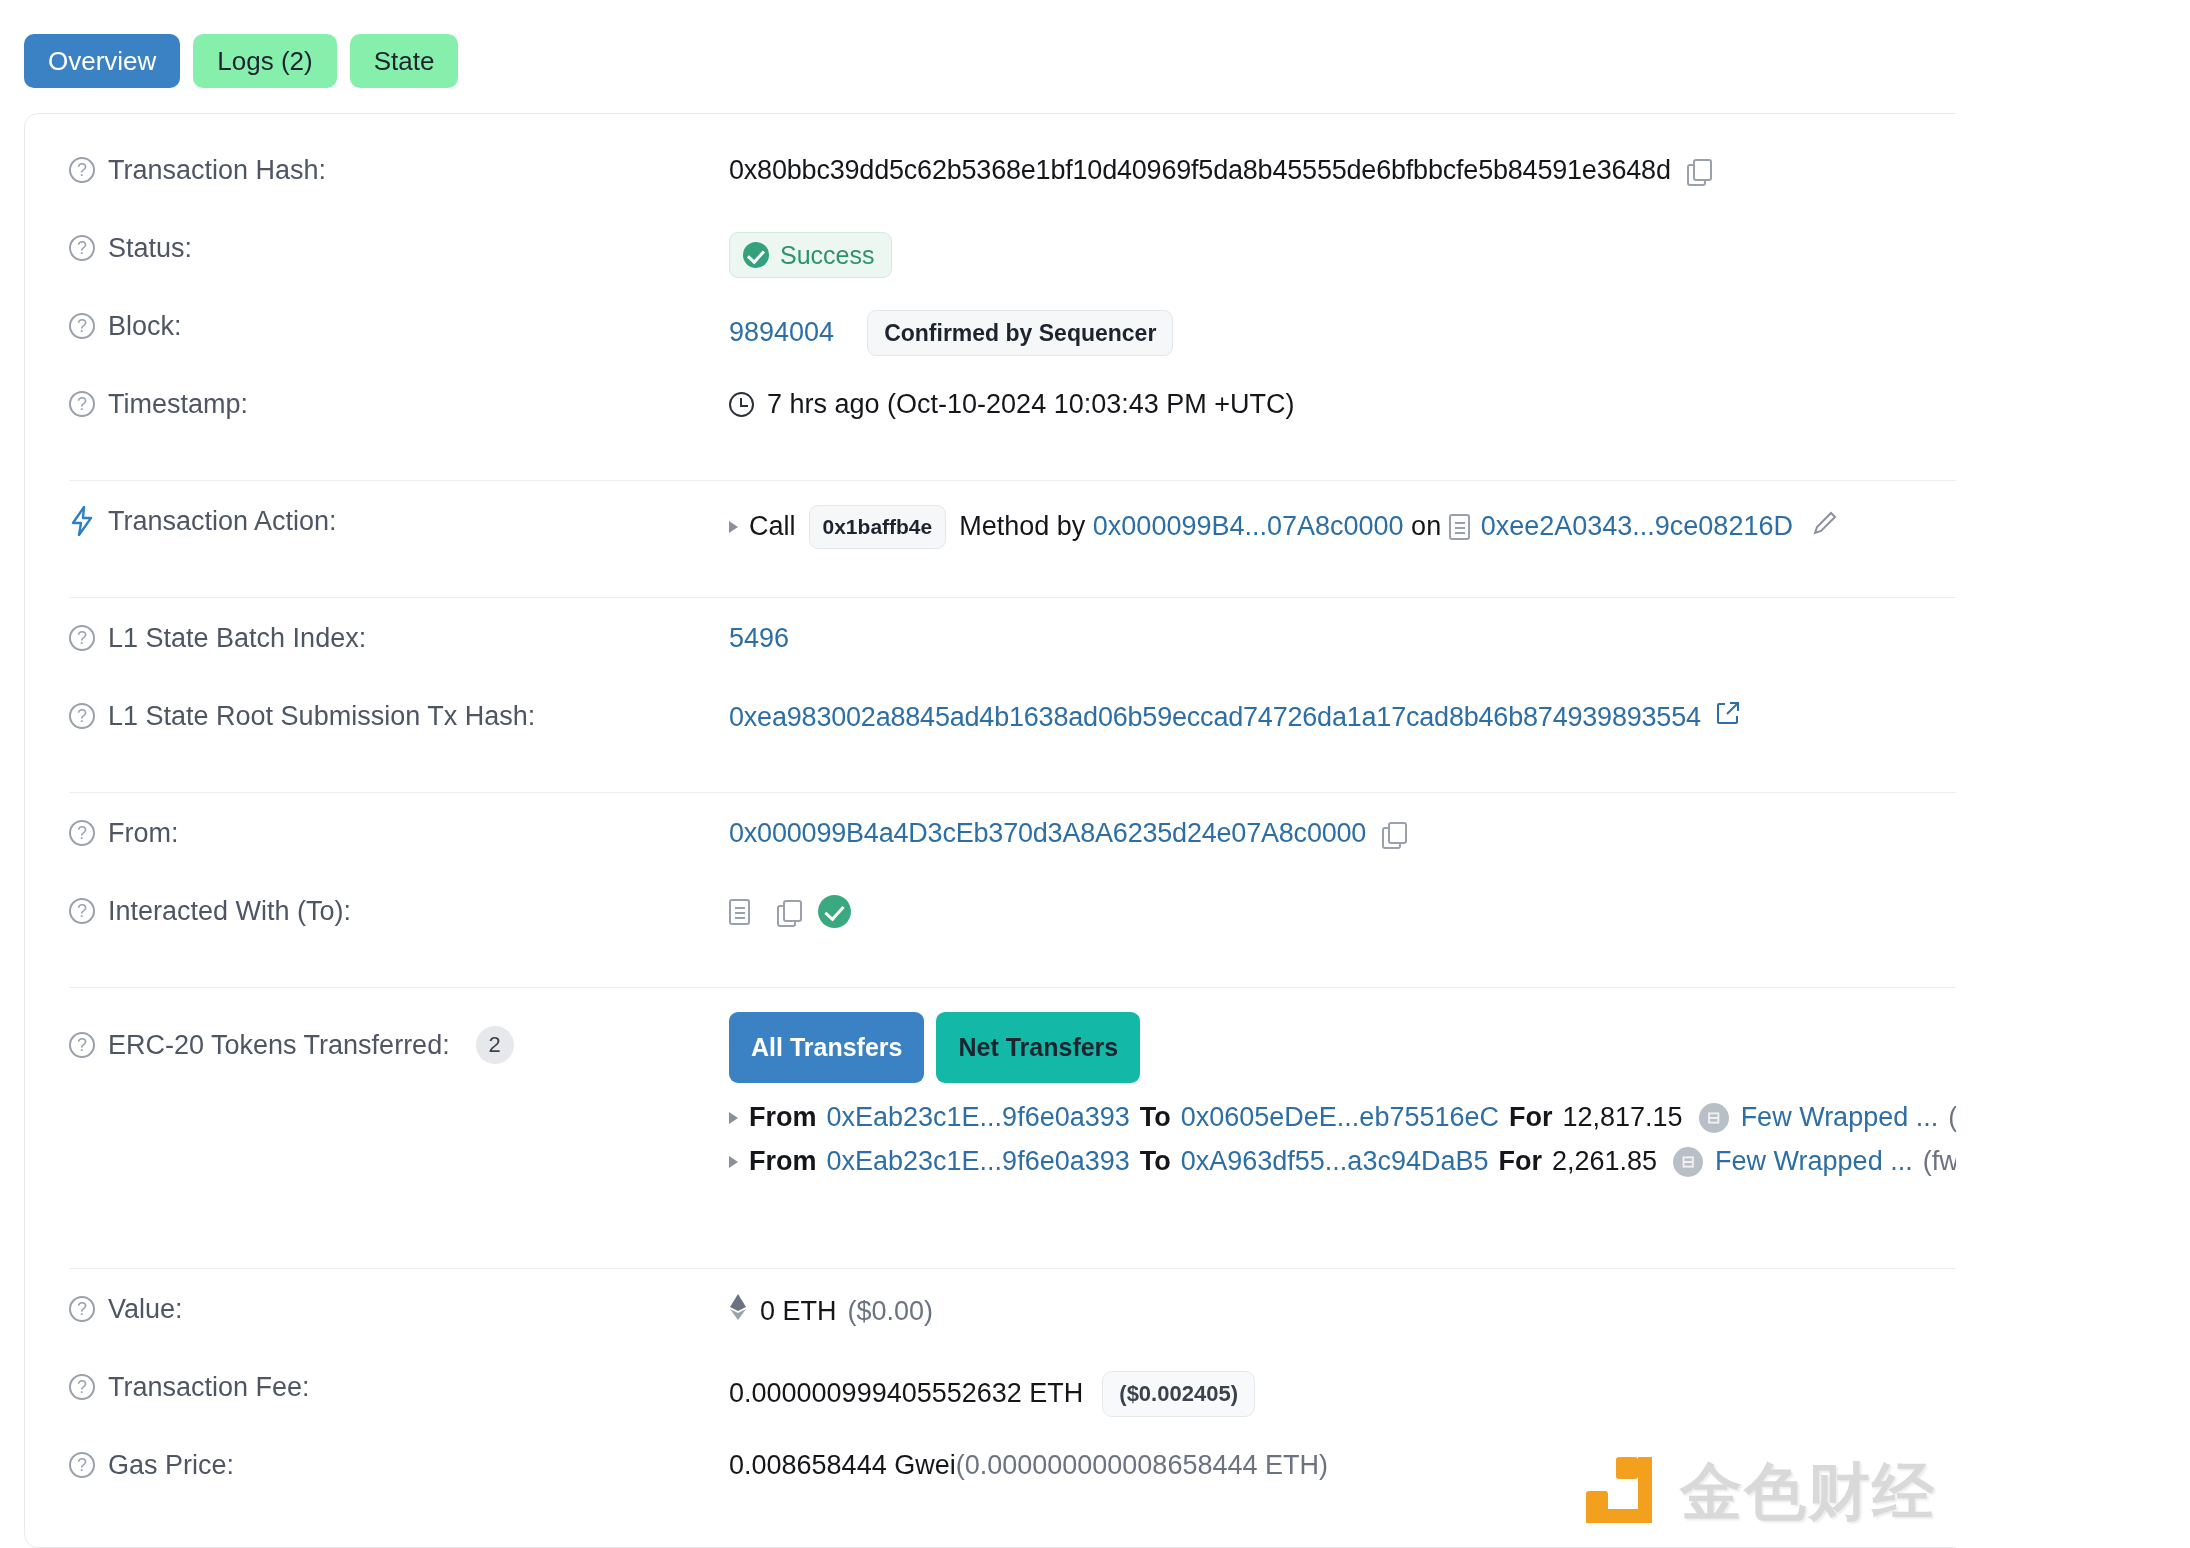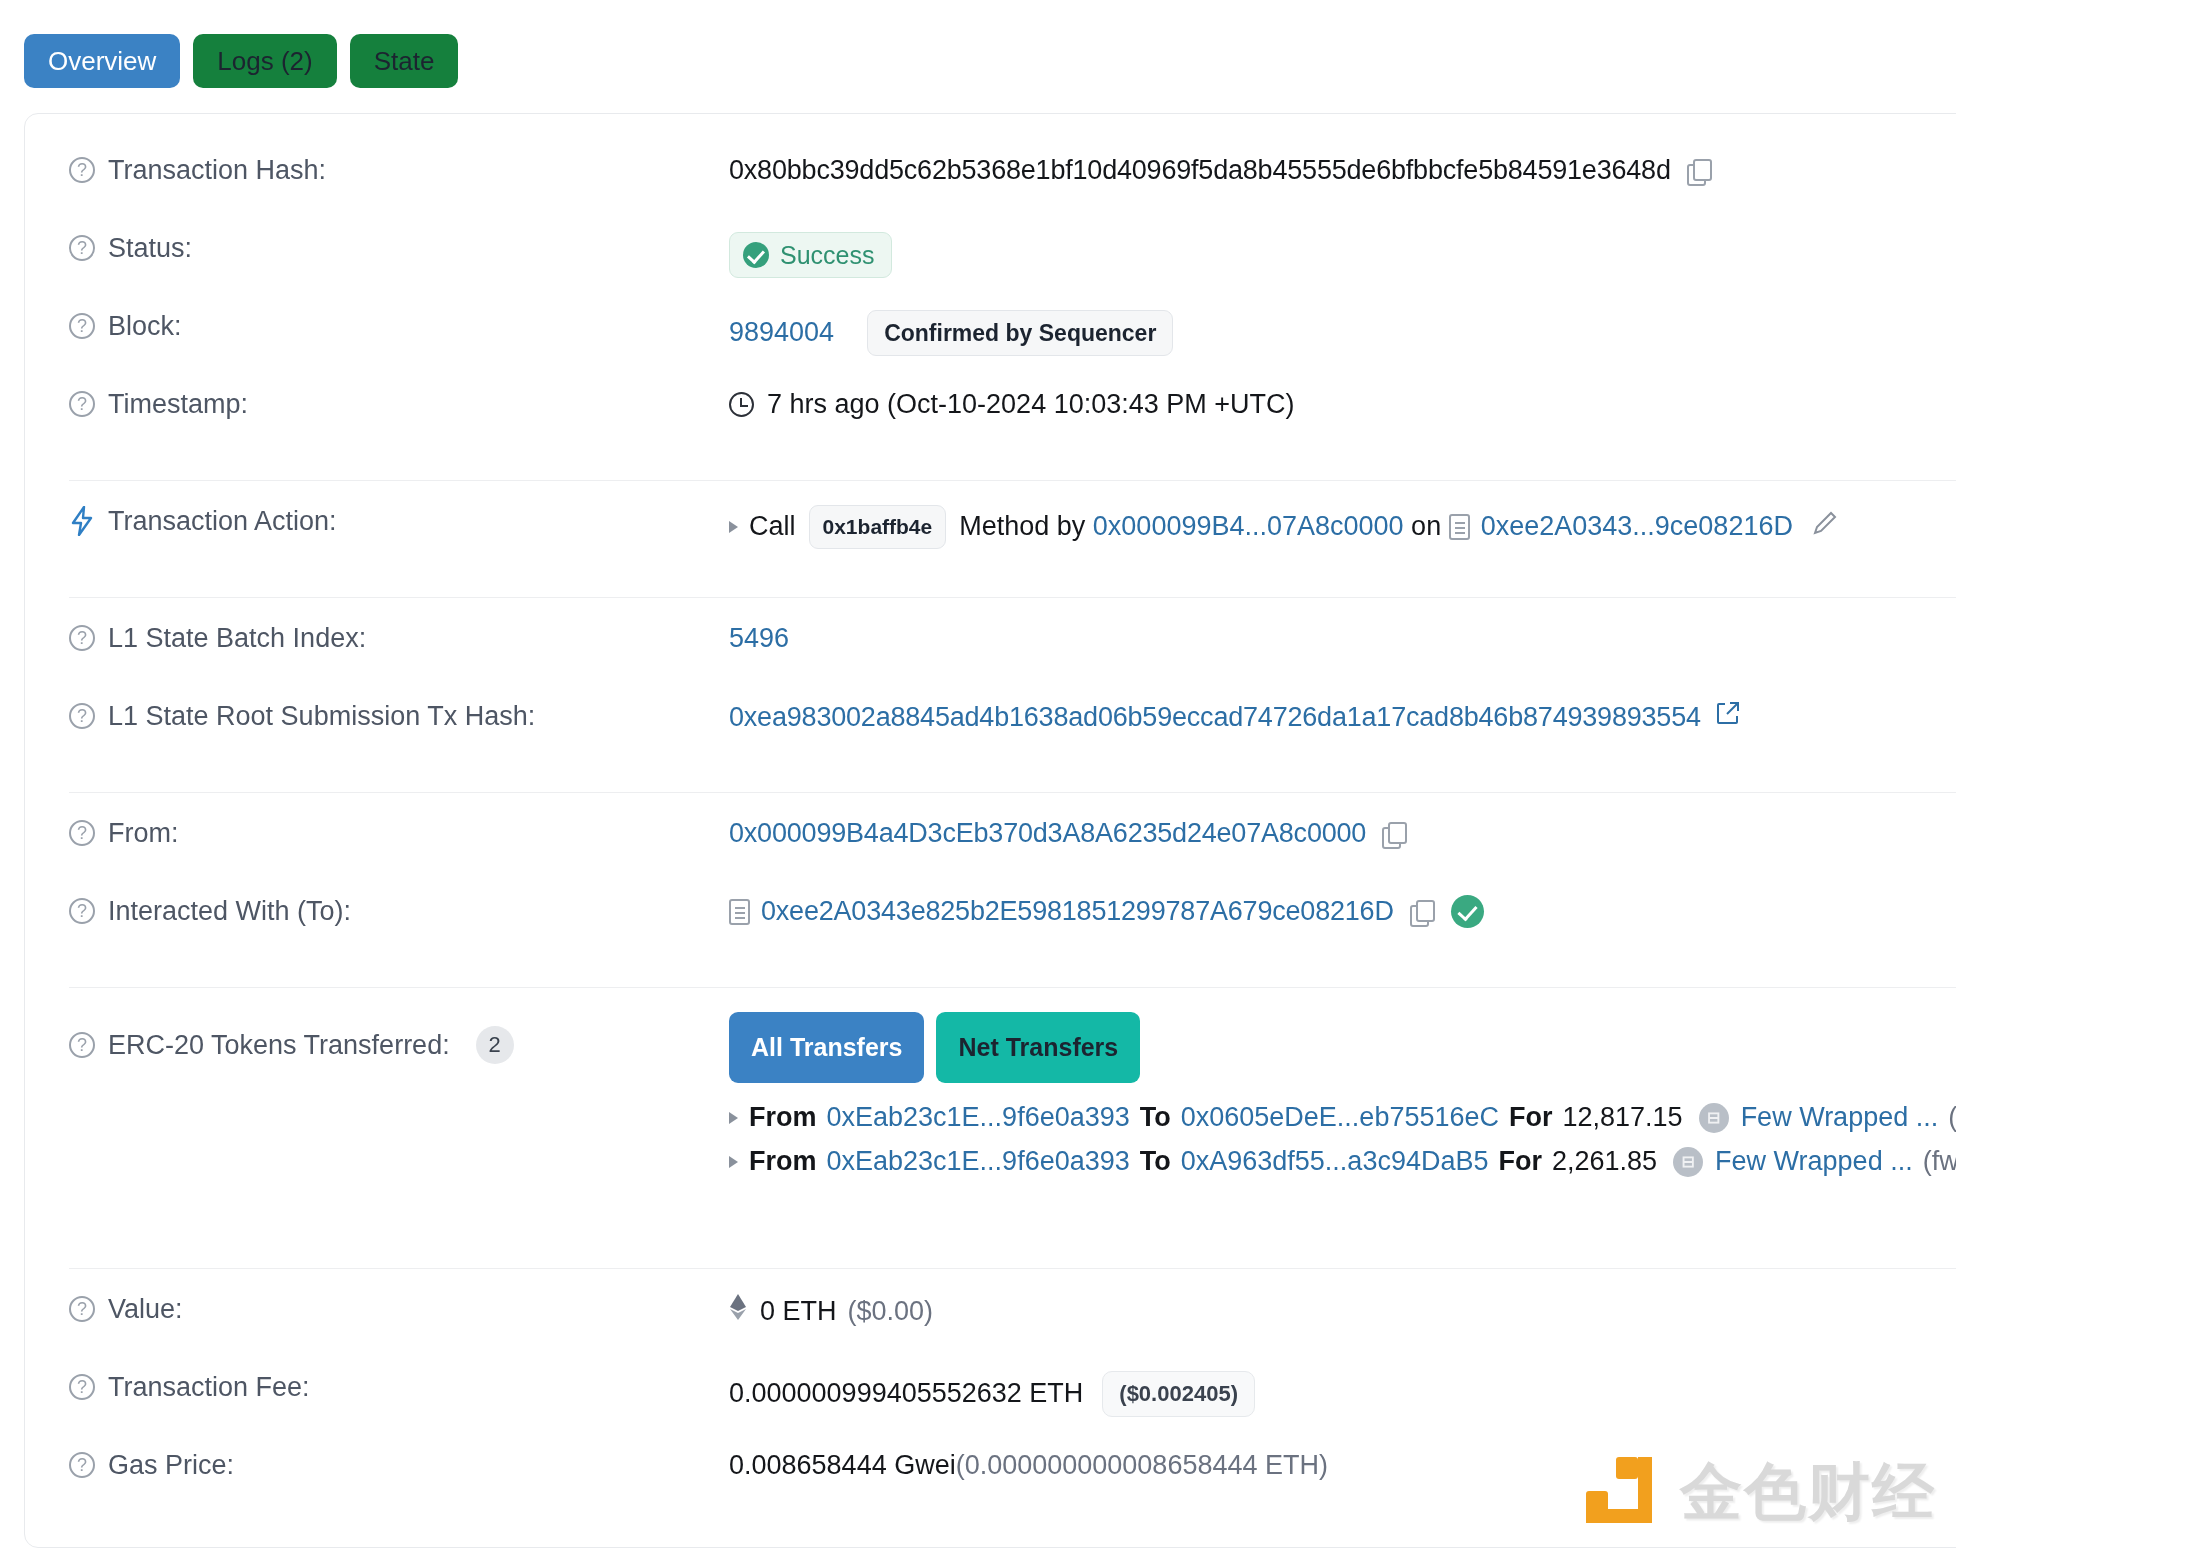--- a/index.html
+++ b/index.html
@@ -30,21 +30,21 @@
     border-radius: 10px;
     font-size: 26px;
     font-family: "Liberation Sans", sans-serif;
     font-weight: 400;
     padding: 14px 24px;
     line-height: 1;
     cursor: pointer;
     white-space: nowrap;
   }
   .tab.active { background: #3b82c4; color: #ffffff; }
-  .tab.inactive { background: #15803d; color: #1c2430; }
+  .tab.inactive { background: #86efac; color: #1c2430; }
 
   
   .card {
     position: absolute;
     left: 24px;
     top: 113px;
     width: 2146px;
     min-height: 1435px;
     background: #ffffff;
     border: 1px solid #e8eaed;
@@ -505,21 +505,20 @@
       </div>
     </div>
 
     <div class="row">
       <div class="label">
         <span class="qicon">?</span>
         <span>Interacted With (To):</span>
       </div>
       <div class="value">
         <span class="doc"></span>
-        <span class="link mono-hash">0xee2A0343e825b2E5981851299787A679ce08216D</span>
         <span class="copy"></span>
         <span class="verified"></span>
       </div>
     </div>
 
     <div class="sep"></div>
 
     <div class="row" style="align-items:flex-start; min-height: 230px;">
       <div class="label" style="padding-top: 18px;">
         <span class="qicon">?</span>

